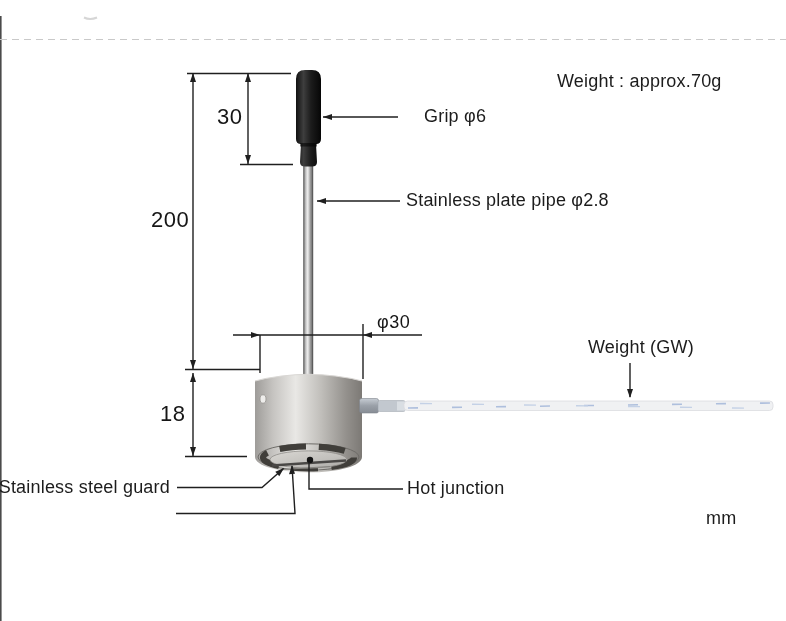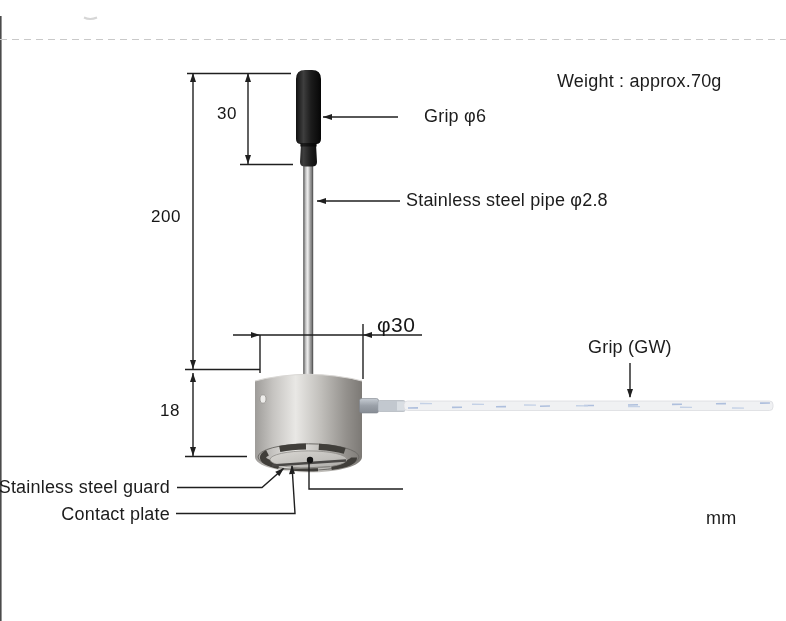--- a/index.html
+++ b/index.html
@@ -6,21 +6,21 @@
   #canvas{
     position:relative;width:786px;height:621px;background:#ffffff;
     overflow:hidden;font-family:"Liberation Sans",sans-serif;color:#1c1c1c;margin-top:16px;
   }
   #drawing{position:absolute;left:0;top:0;}
   .label{
     position:absolute;white-space:nowrap;font-size:18px;line-height:1.15;
     color:#1c1c1c;letter-spacing:0.2px;
   }
   .dim{
-    position:absolute;white-space:nowrap;font-size:17px;line-height:1.1;
+    position:absolute;white-space:nowrap;font-size:22px;line-height:1.1;
     color:#161616;letter-spacing:0.5px;
   }
   .right-anchored{text-align:right;}
 </style>
 </head>
 <body>
 
 <div id="canvas">
 
   <svg id="drawing" width="786" height="621" viewBox="0 0 786 621">
@@ -146,28 +146,28 @@
   </svg>
 
   <div class="label" style="left:557px;top:55px;">Weight : approx.70g</div>
 
   <div class="dim" style="left:217px;top:89px;">30</div>
 
   <div class="dim" style="left:151px;top:192px;">200</div>
 
   <div class="dim" style="left:160px;top:386px;">18</div>
 
-  <div class="dim" style="left:377px;top:297px;font-size:21px;">φ30</div>
+  <div class="dim" style="left:377px;top:297px;font-size:18px;">φ30</div>
 
   <div class="label" style="left:424px;top:90px;">Grip φ6</div>
 
-  <div class="label" style="left:406px;top:174px;">Stainless steel pipe φ2.8</div>
+  <div class="label" style="left:406px;top:174px;">Stainless plate pipe φ2.8</div>
 
-  <div class="label" style="left:588px;top:321px;">Grip (GW)</div>
+  <div class="label" style="left:588px;top:321px;">Weight (GW)</div>
 
+  <div class="label" style="left:407px;top:462px;">Hot junction</div>
 
   <div class="label right-anchored" style="right:616px;top:461px;">Stainless steel guard</div>
 
-  <div class="label right-anchored" style="right:616px;top:488px;">Contact plate</div>
 
   <div class="label" style="left:706px;top:492px;">mm</div>
 
 </div>
 
 </body></html>

